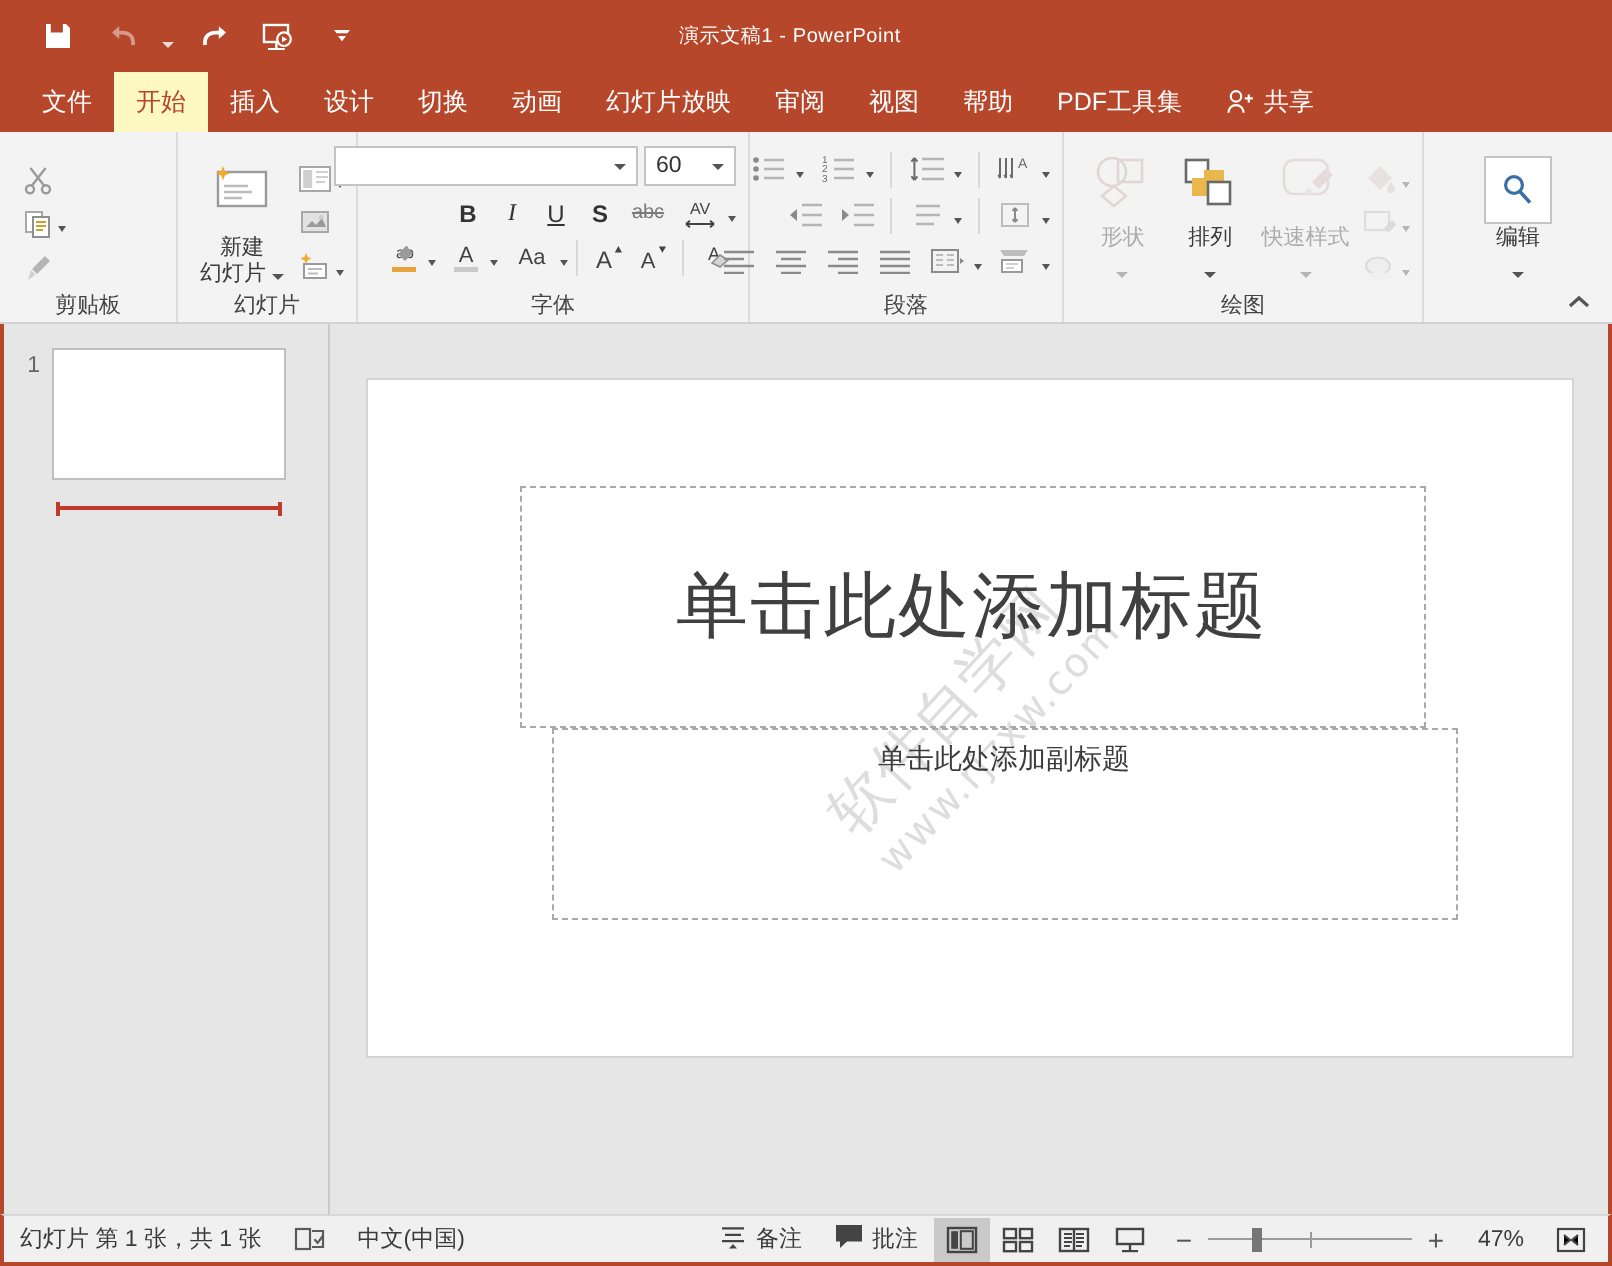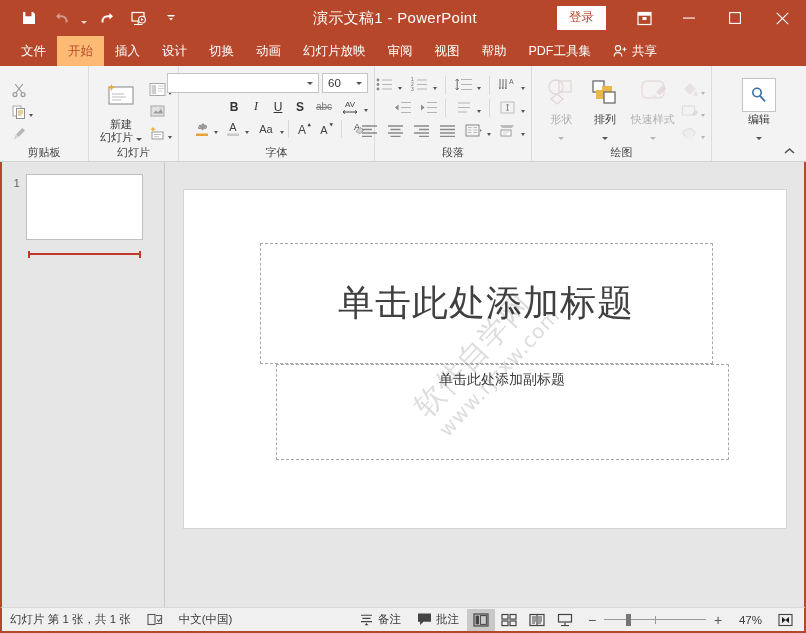--- a/index.html
+++ b/index.html
@@ -15,42 +15,42 @@
   
   .titlebar { height:36px; background:#b7472a; display:flex; align-items:center; position:relative; flex:0 0 36px; }
   .qat { display:flex; align-items:center; padding-left:14px; gap:2px; }
   .qat-btn { width:30px; height:28px; display:flex; align-items:center; justify-content:center; color:#fff; }
   .qat-btn svg { display:block; }
   .qat-btn.dim { opacity:.45; }
   .qat-caret { width:12px; height:28px; display:flex; align-items:flex-end; justify-content:center; padding-bottom:8px; }
   .qat-caret i { border-left:3px solid transparent; border-right:3px solid transparent; border-top:3px solid #fff; display:block; opacity:.8; }
   .title-text {
     position:absolute; left:0; right:16px; text-align:center;
-    color:#fff; font-size:15px; letter-spacing:.3px; pointer-events:none;
+    color:#fff; font-size:10px; letter-spacing:.3px; pointer-events:none;
   }
   .titlebar-right { margin-left:auto; display:flex; align-items:center; height:36px; }
   .signin {
     background:#ffffff; color:#b7472a; font-size:12.5px;
     padding:3px 12px 4px; margin-right:16px; border:none; line-height:1.35;
     font-family:inherit; cursor:pointer;
   }
   .ribbon-display, .win-btn {
     width:44px; height:36px; display:flex; align-items:center; justify-content:center; color:#fff;
   }
   .win-btn { width:46px; }
   .win-btn.close { width:48px; }
 
   
   .tabbar { height:30px; background:#b7472a; display:flex; align-items:flex-end; flex:0 0 30px; position:relative; }
   .tab {
     color:#fff; font-size:12.5px; padding:0 11px; height:30px;
     display:flex; align-items:center; cursor:pointer; white-space:nowrap;
   }
   .tab.first { margin-left:10px; }
-  .tab.active { background:#fdba74; color:#b7472a;font-family:Liberation Mono, monospace; }
+  .tab.active { background:#fef9c3; color:#b7472a;font-family:Liberation Mono, monospace; }
   .tab .ic { margin-right:4px; display:inline-flex; }
   .tabspacer { flex:1; }
 
   
   .ribbon {
     background:#f3f3f3; height:96px; flex:0 0 96px; display:flex;
     border-bottom:1px solid #d2d2d2; position:relative;
   }
   .grp { display:flex; flex-direction:column; position:relative; padding-top:3px; }
   .grp + .grp { border-left:1px solid #dcdcdc; }
@@ -193,45 +193,20 @@
       <div class="qat-btn" title="自定义快速访问工具栏">
         <svg width="14" height="14" viewBox="0 0 14 14">
             <path fill="#fff" d="M3 4h8l-1.3 1.6H4.3z"></path>
             <path fill="#fff" d="M5 7h4l-2 2.6z"></path>
           </svg>
       </div>
     </div>
 
     <div class="title-text">演示文稿1  -  PowerPoint</div>
 
-    <div class="titlebar-right">
-      <button class="signin">登录</button>
-      <div class="ribbon-display" title="功能区显示选项">
-        <svg width="15" height="15" viewBox="0 0 15 15">
-            <rect x="1" y="1.5" width="13" height="12" fill="none" stroke="#fff" stroke-width="1.2"></rect>
-            <rect x="1" y="1.5" width="13" height="3.2" fill="#fff"></rect>
-            <rect x="5.5" y="6" width="4" height="3" fill="#fff"></rect>
-          </svg>
-      </div>
-      <div class="win-btn" title="最小化">
-        <svg width="12" height="12" viewBox="0 0 12 12">
-            <rect x="0" y="5.5" width="12" height="1.1" fill="#fff"></rect>
-          </svg>
-      </div>
-      <div class="win-btn" title="最大化">
-        <svg width="12" height="12" viewBox="0 0 12 12">
-            <rect x="0.6" y="0.6" width="10.8" height="10.8" fill="none" stroke="#fff" stroke-width="1.1"></rect>
-          </svg>
-      </div>
-      <div class="win-btn close" title="关闭">
-        <svg width="13" height="13" viewBox="0 0 13 13">
-            <path stroke="#fff" stroke-width="1.2" d="M0.8 0.8l11.4 11.4M12.2 0.8L0.8 12.2"></path>
-          </svg>
-      </div>
-    </div>
   </div>
 
   <div class="tabbar">
     <div class="tab first">文件</div>
     <div class="tab active">开始</div>
     <div class="tab">插入</div>
     <div class="tab">设计</div>
     <div class="tab">切换</div>
     <div class="tab">动画</div>
     <div class="tab">幻灯片放映</div>

